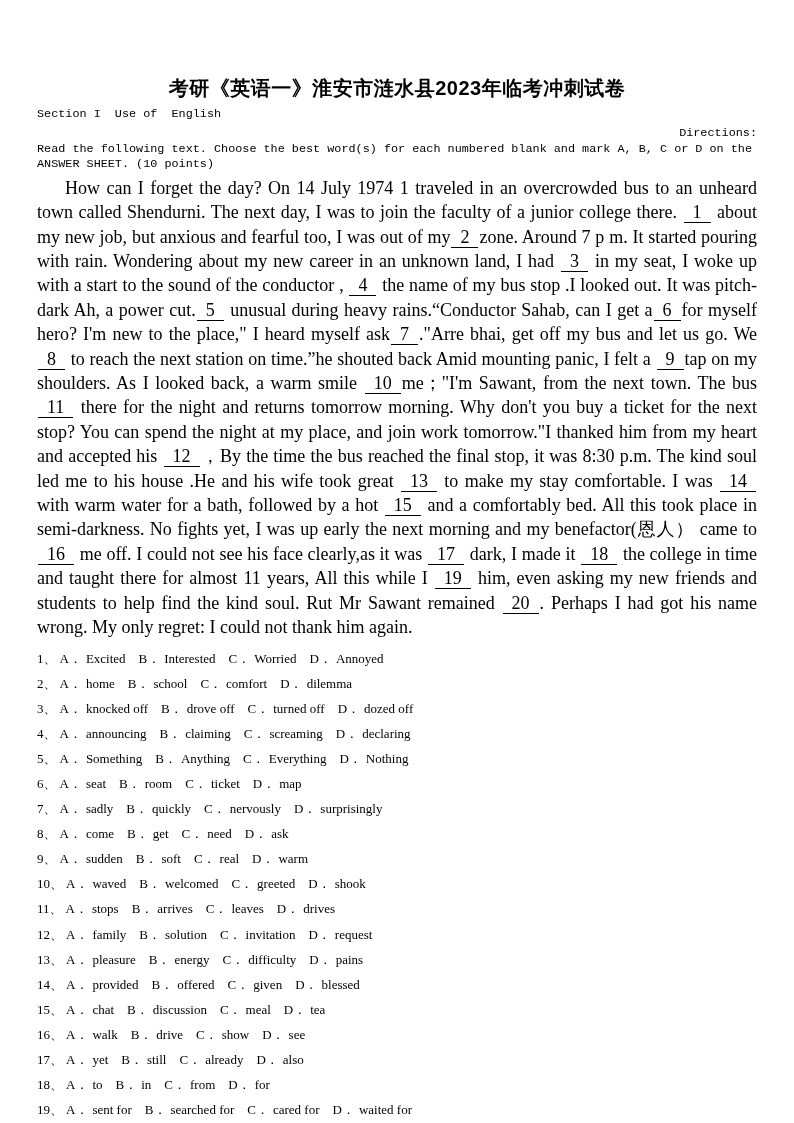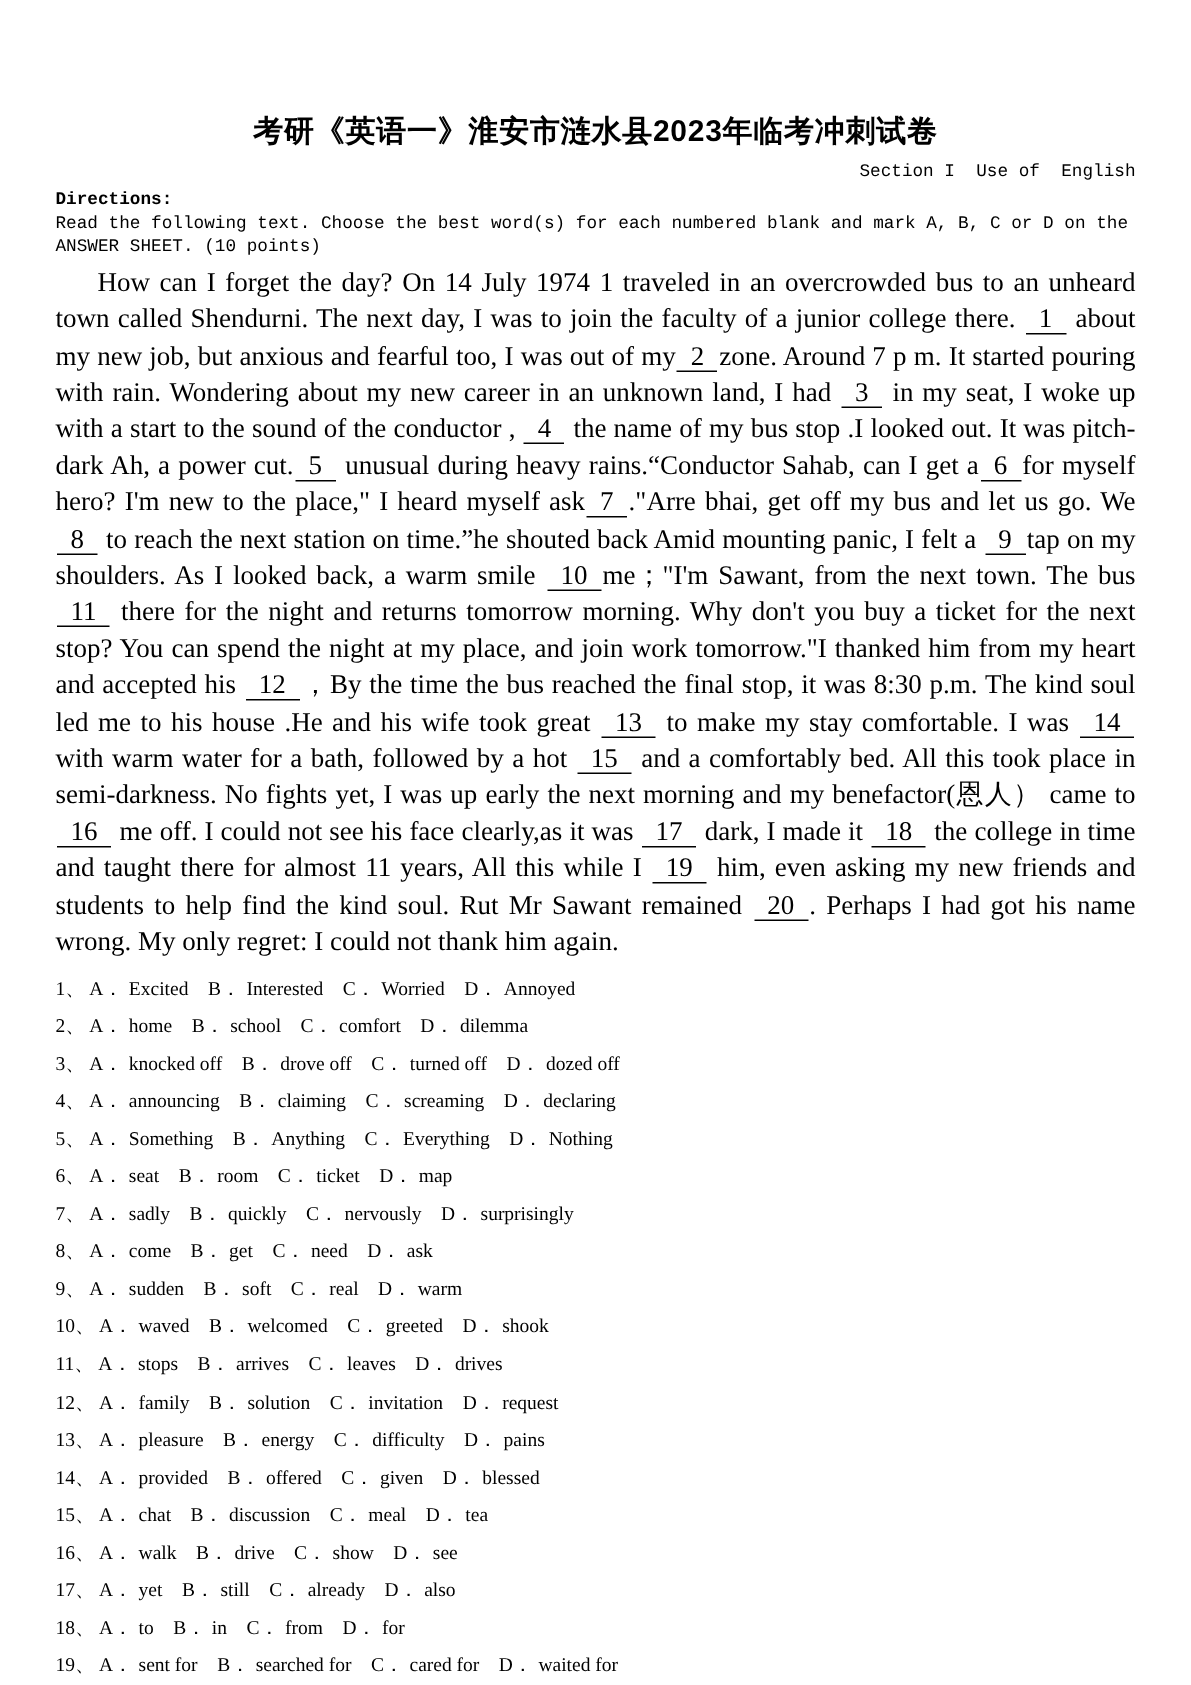--- a/index.html
+++ b/index.html
@@ -23,34 +23,35 @@
   .title {
     margin: 0 0 6px 0;
     text-align: center;
     font-family: "Liberation Sans", sans-serif;
     font-weight: bold;
     font-size: 20px;
     line-height: 24px;
     letter-spacing: 0.5px;
   }
   .sec-heading {
-    text-align: right;
+    text-align: left;
     font-family: "Liberation Mono", "DejaVu Sans Mono", monospace;
     font-size: 11.8px;
     line-height: 16px;
     white-space: pre;
   }
   .directions {
     margin-top: 4px;
     font-family: "Liberation Mono", "DejaVu Sans Mono", monospace;
     font-size: 11.8px;
     line-height: 15.6px;
   }
   .dir-label {
-    font-weight: bold;
+    font-weight: normal;
+    text-align: right;
   }
   .dir-text {
     white-space: pre-wrap;
   }
   .passage {
     margin: 3px 0 0 0;
     font-family: "Liberation Serif", serif;
     font-size: 18px;
     line-height: 24.4px;
     text-align: justify;

